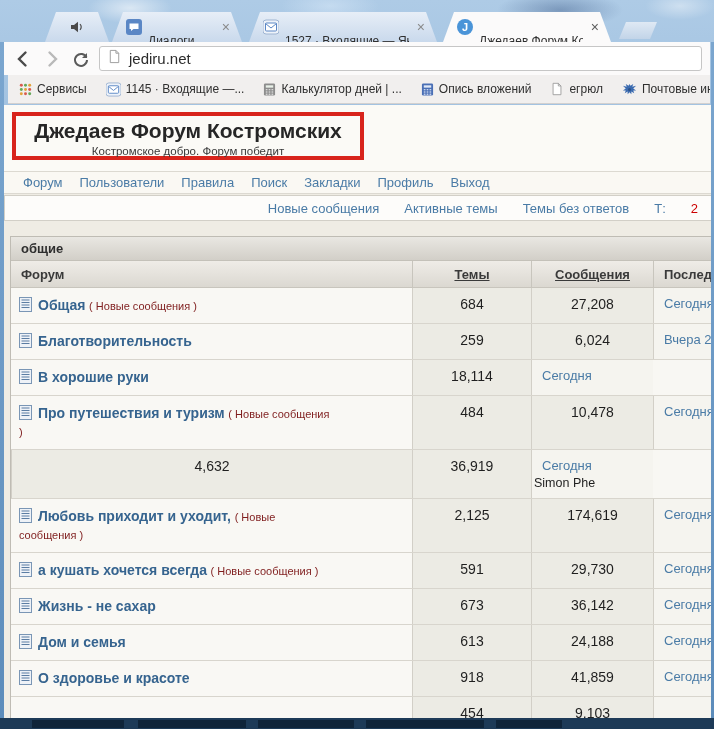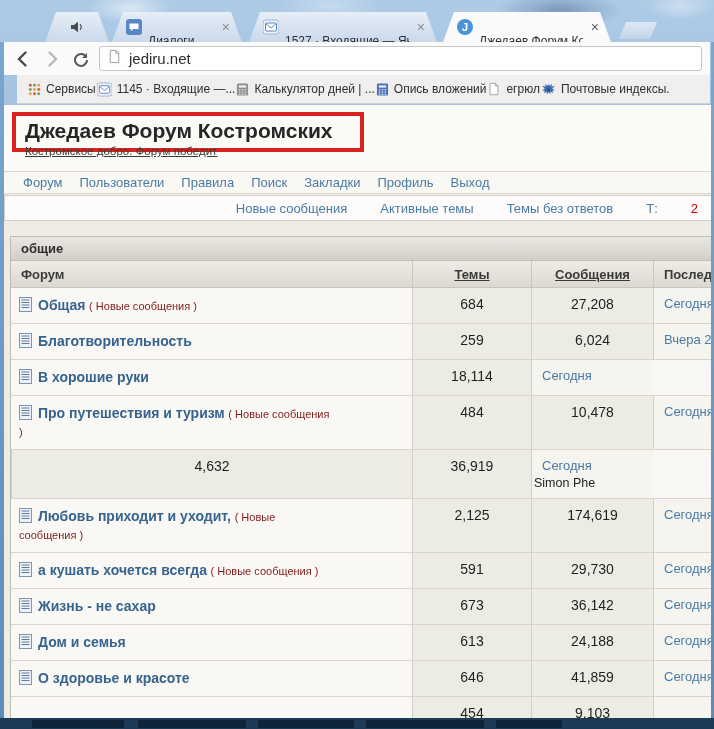--- a/index.html
+++ b/index.html
@@ -39,45 +39,45 @@
 
   
   .toolbar { position:absolute; top:42px; left:4px; right:4px; height:33px;
     background:#fbfafa; display:flex; align-items:center; padding:0 8px; gap:7px; }
   .navbtn { width:22px; height:22px; display:flex; align-items:center; justify-content:center; }
   .omnibox { flex:1; height:25px; background:#fff; border:1px solid #c6c6c6;
     border-radius:3px; display:flex; align-items:center; padding:0 7px; gap:7px; }
   .omni-url { font-size:15px; color:#2c2c2c; }
 
   
-  .bookmarksbar { position:absolute; top:75px; left:17px; right:4px; height:29px;
+  .bookmarksbar { position:absolute; top:75px; left:8px; right:4px; height:29px;
     background:#f1efee; border-bottom:1px solid #d2d0cf;
-    display:flex; align-items:center; gap:1px; padding:0 11px;
+    display:flex; align-items:center; gap:19px; padding:0 11px;
     font-size:12px; color:#2f2f2f; white-space:nowrap; overflow:hidden; }
   .bm { display:flex; align-items:center; gap:5px; flex:0 0 auto; }
 
   
   .page { position:absolute; top:105px; left:4px; right:3px; bottom:11px;
     background:#efece4; overflow:hidden; }
   .topband { position:absolute; top:0; left:0; right:0; height:89px; background:#fbfaf6; }
 
-  .sitebox { position:absolute; top:7px; left:8px; width:352px; height:40px;
-    border:4px solid #d8241c; background:#fbfaf6; padding:3px 9px; z-index:2; }
+  .sitebox { position:absolute; top:7px; left:8px; width:352px; height:48px;
+    border:4px solid #d8241c; background:#fbfaf6; padding:3px 9px; z-index:2;text-align:center; }
   .site-title { font-size:21px; font-weight:bold; color:#262626; letter-spacing:0; }
-  .site-sub { font-size:11.5px; color:#3a3a3a; margin-top:2px;text-decoration:underline; }
+  .site-sub { font-size:11.5px; color:#3a3a3a; margin-top:2px; }
 
   .sitenav { position:absolute; top:66px; left:0; right:0; height:23px;
     background:#faf8f3; border-top:1px solid #dcd9d1; border-bottom:1px solid #dcd9d1;
     display:flex; align-items:center; gap:17px; padding-left:19px; font-size:13px; }
   a.blue, .blue { color:#4a7ba6; text-decoration:none; cursor:pointer; }
 
   .loginbar { position:absolute; top:90px; left:0; right:-2px; height:26px;
     background:#fdfcfa; border:1px solid #d2cfc7; display:flex; align-items:center;
     padding:0 10px; font-size:13px; color:#2b2b2b; }
-  .quicklinks { margin-left:auto; display:flex; gap:33px; align-items:center; padding-right:4px; }
+  .quicklinks { margin-left:auto; display:flex; gap:25px; align-items:center; padding-right:4px; }
   .tcount { color:#cc0000; }
 
   
   .board { position:absolute; top:131px; left:6px; width:830px;
     border:1px solid #bfbcb4; background:#f8f7f3; }
   .section-head { height:24px; line-height:24px; padding-left:10px;
     background:linear-gradient(180deg,#e9e7e2,#d2cfc8); border-bottom:1px solid #c4c1b9;
     font-size:13px; font-weight:bold; color:#2e2e2e; }
   .grid { display:grid; grid-template-columns:401px 119px 122px 1fr; }
   .col-head { height:27px; background:linear-gradient(180deg,#efece7,#dbd8d1);
@@ -502,21 +502,21 @@
                     <g stroke="#5b7da3">
                       <line x1="2.5" y1="3" x2="10.5" y2="3"></line>
                       <line x1="2.5" y1="5.5" x2="10.5" y2="5.5"></line>
                       <line x1="2.5" y1="8" x2="10.5" y2="8"></line>
                       <line x1="2.5" y1="10.5" x2="10.5" y2="10.5"></line>
                     </g>
                   </svg>
         </span><a class="fname">О здоровье и красоте</a> 
       </div>
     </div>
-    <div class="cell num topics">646</div>
+    <div class="cell num topics">918</div>
     <div class="cell num posts">41,859</div>
     <div class="cell last">
       <a class="lastlink">Сегодня</a>
       
     </div>
   </div>
 
   <div class="grid frow">
     <div class="cell name">
       

